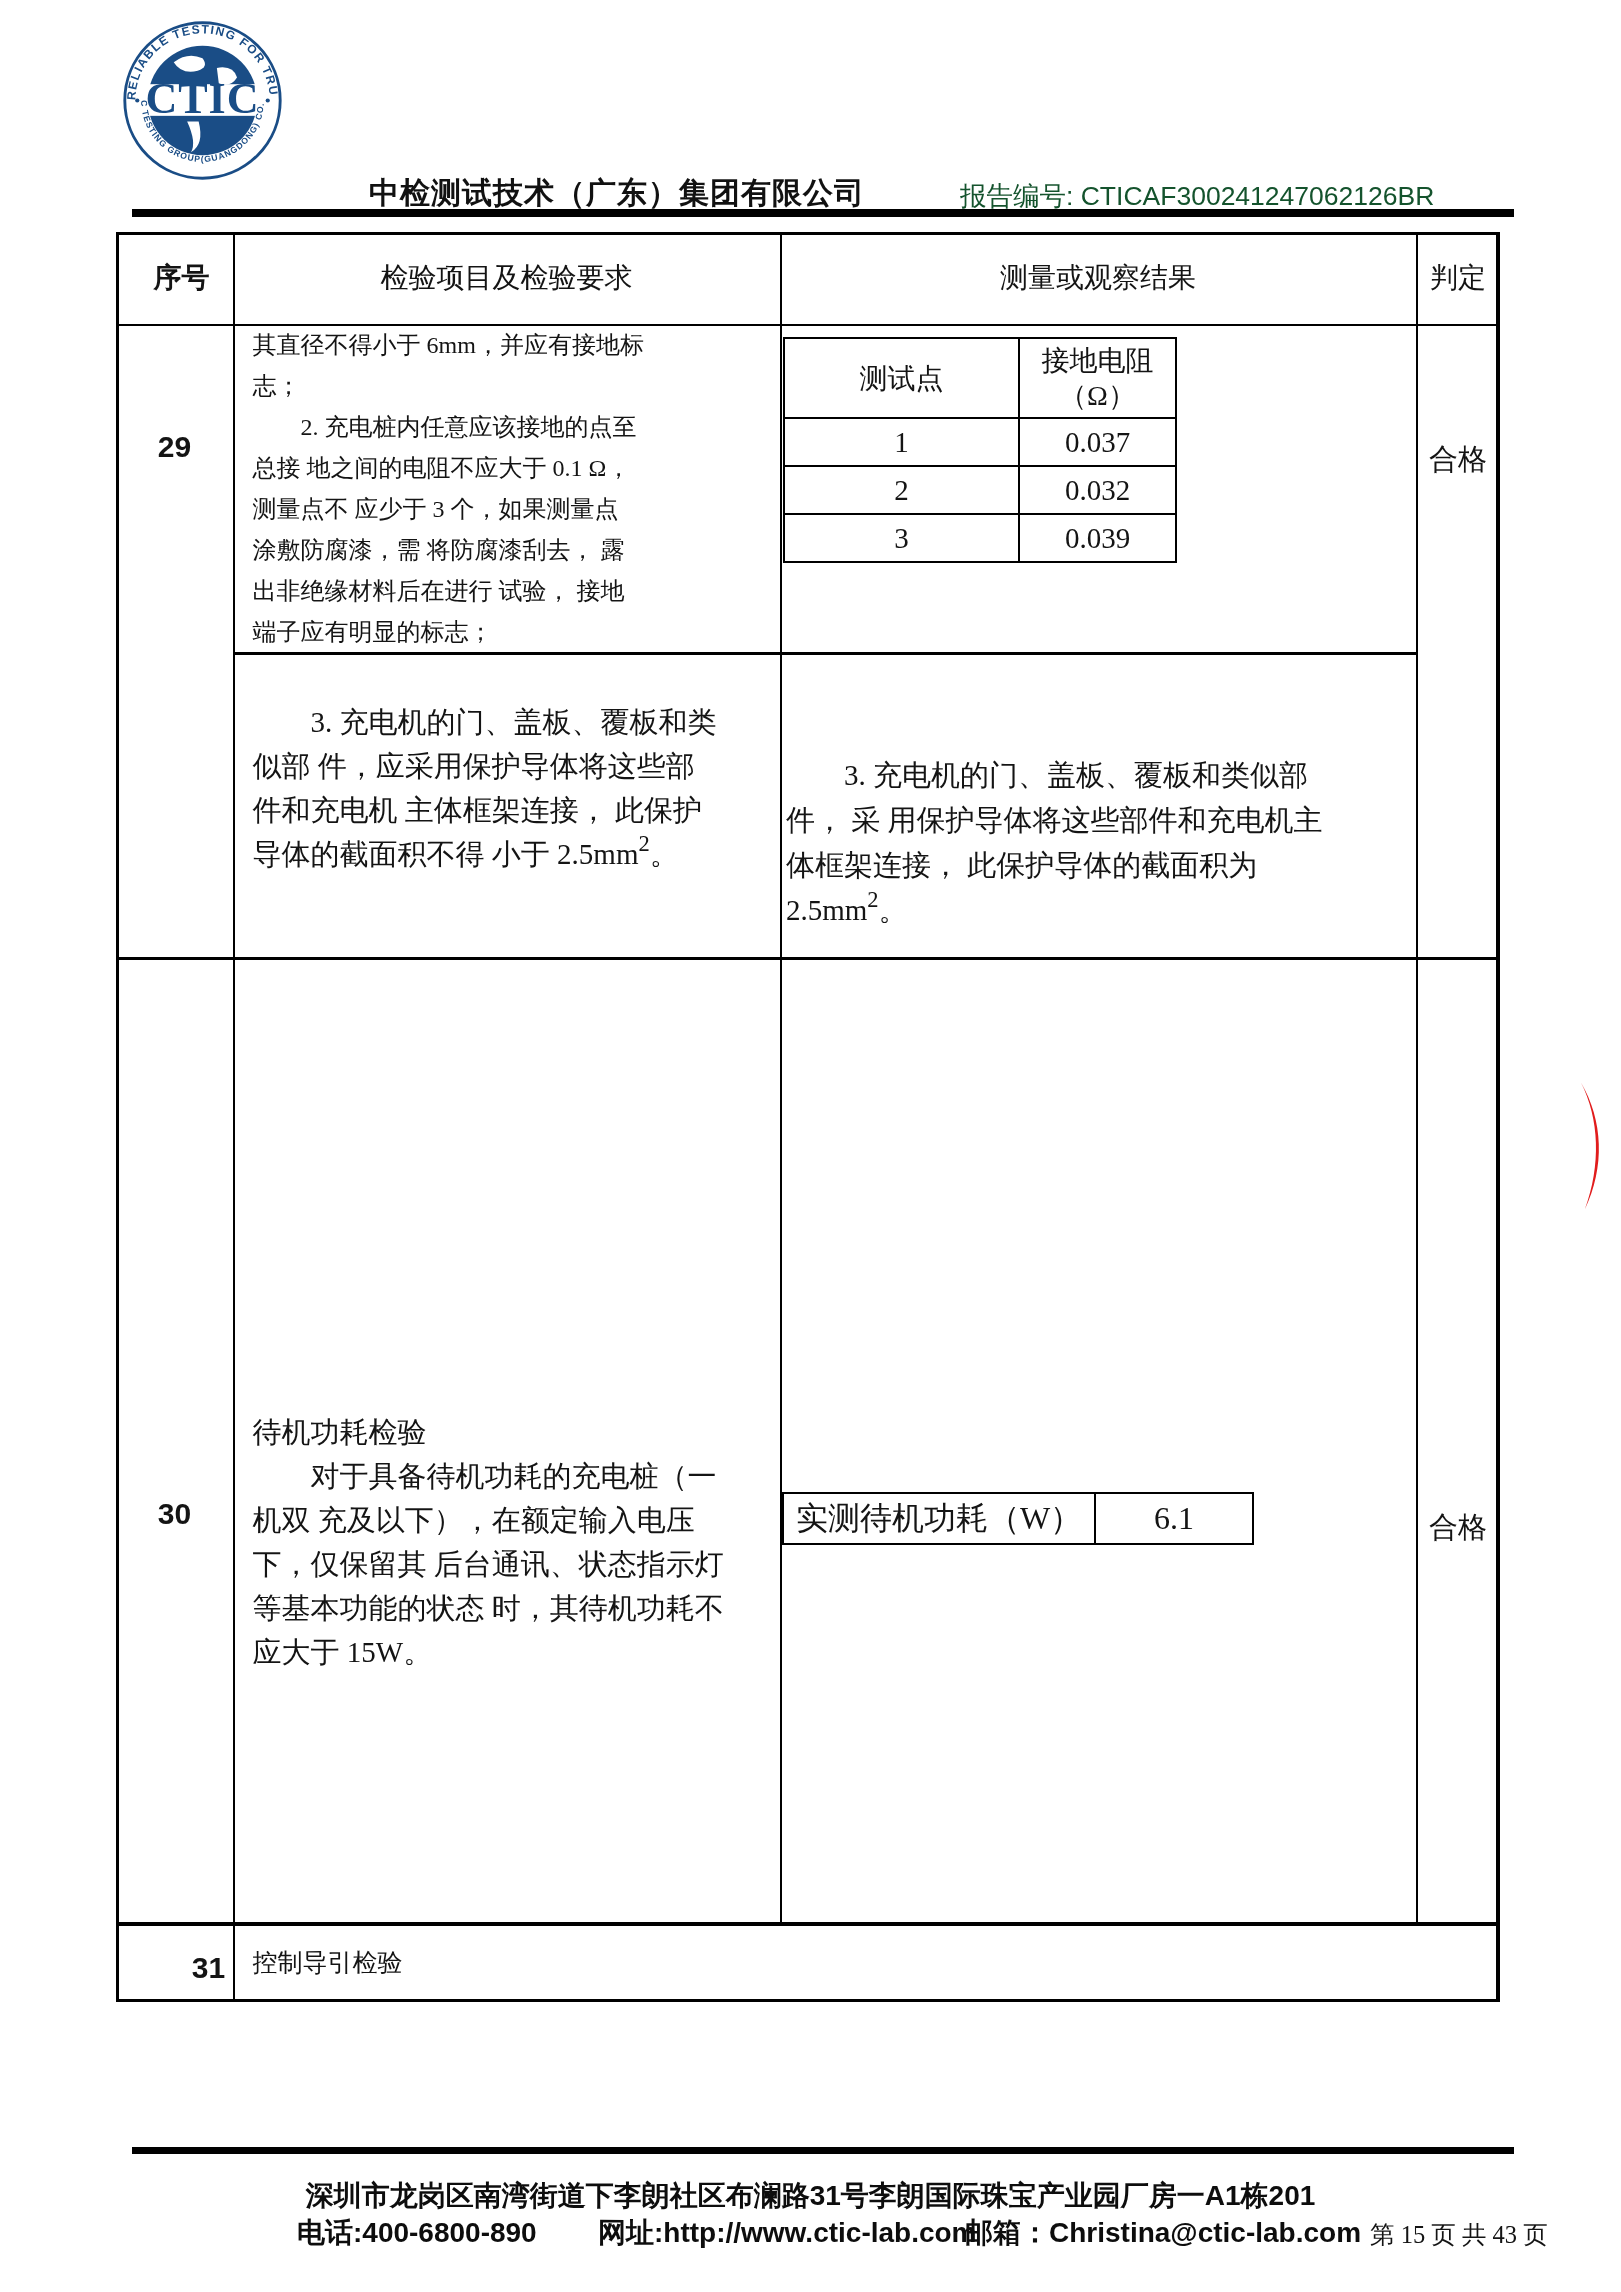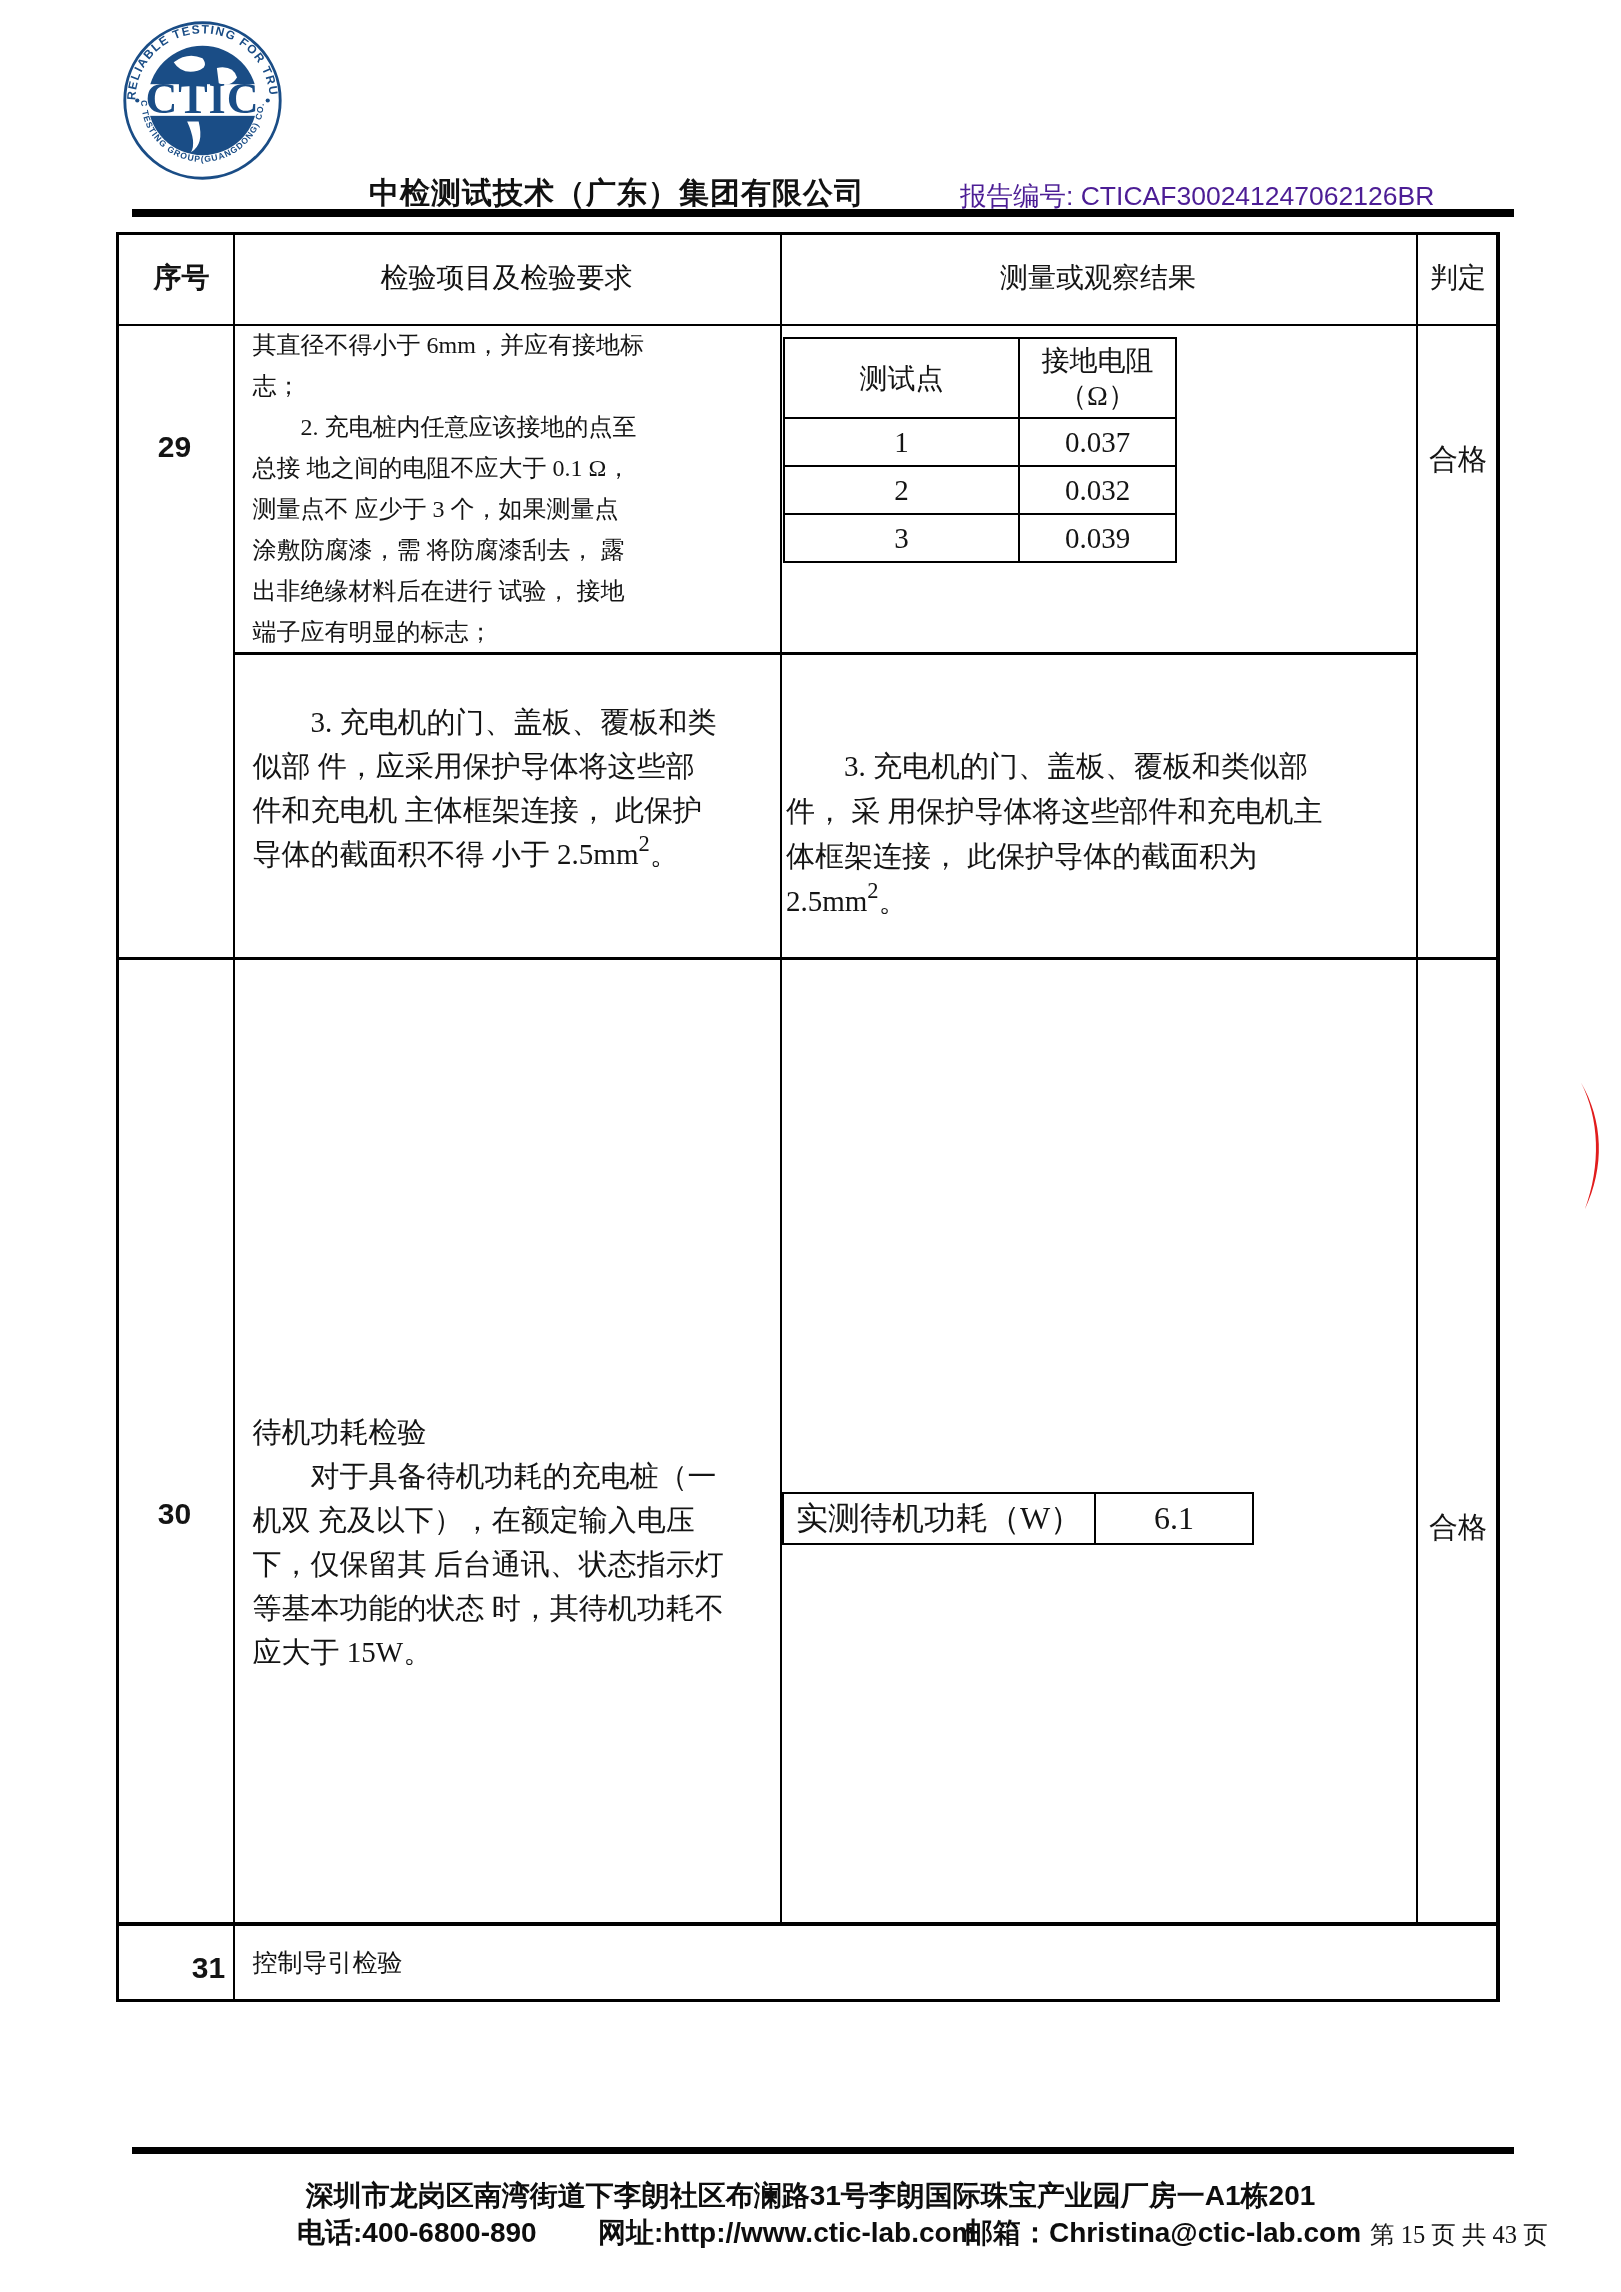--- a/index.html
+++ b/index.html
@@ -4,38 +4,38 @@
 <style>
   html,body{margin:0;padding:0;background:#fff;}
   .page{position:relative;width:1621px;height:2293px;background:#ffffff;
         font-family:"Liberation Serif",serif;color:#141414;overflow:hidden;}
   .abs{position:absolute;}
   .line{position:absolute;background:#000;}
 
   
   #logo{left:120px;top:17.6px;width:165px;height:165px;}
   .company{left:369px;top:173px;font:bold 30px "Liberation Sans",sans-serif;letter-spacing:1px;color:#111;}
-  .report{left:960px;top:178px;font:400 26.5px "Liberation Sans",sans-serif;color:#4c1d95;}
+  .report{left:960px;top:178px;font:400 26.5px "Liberation Sans",sans-serif;color:#14532d;}
   .hrule{left:132px;top:209px;width:1382px;height:7.8px;background:#000;}
 
   
   #tbl{left:116px;top:232px;width:1384px;height:1770px;}
   .cell{position:absolute;box-sizing:border-box;}
   .th{display:flex;align-items:center;justify-content:center;font-size:28px;}
   #th-no{left:0;top:0;width:131px;height:92px;font-weight:bold;font-family:"Liberation Sans",sans-serif;}
   #th-item{left:117px;top:0;width:547px;height:92px;}
   #th-result{left:664px;top:0;width:636px;height:92px;}
   #th-verdict{left:1300px;top:0;width:84px;height:92px;}
 
   .num{font:bold 30px "Liberation Sans",sans-serif;text-align:center;}
   #no29{left:0;top:92px;width:117px;height:633px;padding-top:106px;}
   #verd29{left:1300px;top:92px;width:84px;height:633px;text-align:center;padding-top:116px;font-size:29px;}
   #req29{left:117px;top:92px;width:547px;height:327px;padding:1px 9.8px 0 19.6px;font-size:24px;line-height:41px;white-space:pre-line;}
   #req29b{left:117px;top:420px;width:547px;height:306px;padding:3.9px 9.8px 0 19.6px;font-size:29px;line-height:44px;white-space:pre-line;}
-  #res29b{left:664px;top:432px;width:636px;height:306px;padding:35px 7.8px 0 5.9px;font-size:29px;line-height:45px;white-space:pre-line;font-family:Liberation Serif, serif;}
+  #res29b{left:664px;top:441px;width:636px;height:306px;padding:35px 7.8px 0 5.9px;font-size:29px;line-height:45px;white-space:pre-line;font-family:Liberation Serif, serif;}
   .sup{font-size:22.5px;position:relative;top:-12.7px;}
 
   #no30{left:0;top:725px;width:117px;height:964px;padding-top:540px;}
   #req30{left:117px;top:725px;width:547px;height:964px;padding:453px 9.8px 0 19.6px;font-size:29px;line-height:44px;white-space:pre-line;}
   #verd30{left:1300px;top:725px;width:84px;height:964px;text-align:center;padding-top:551px;font-size:29px;}
 
   #no31{left:0;top:1690px;width:117px;height:92px;display:flex;align-items:center;justify-content:center;margin-left:34px;}
   #req31{left:117px;top:1690px;width:1267px;height:80px;display:flex;align-items:center;padding-left:19.6px;font-size:25px;}
 
   

